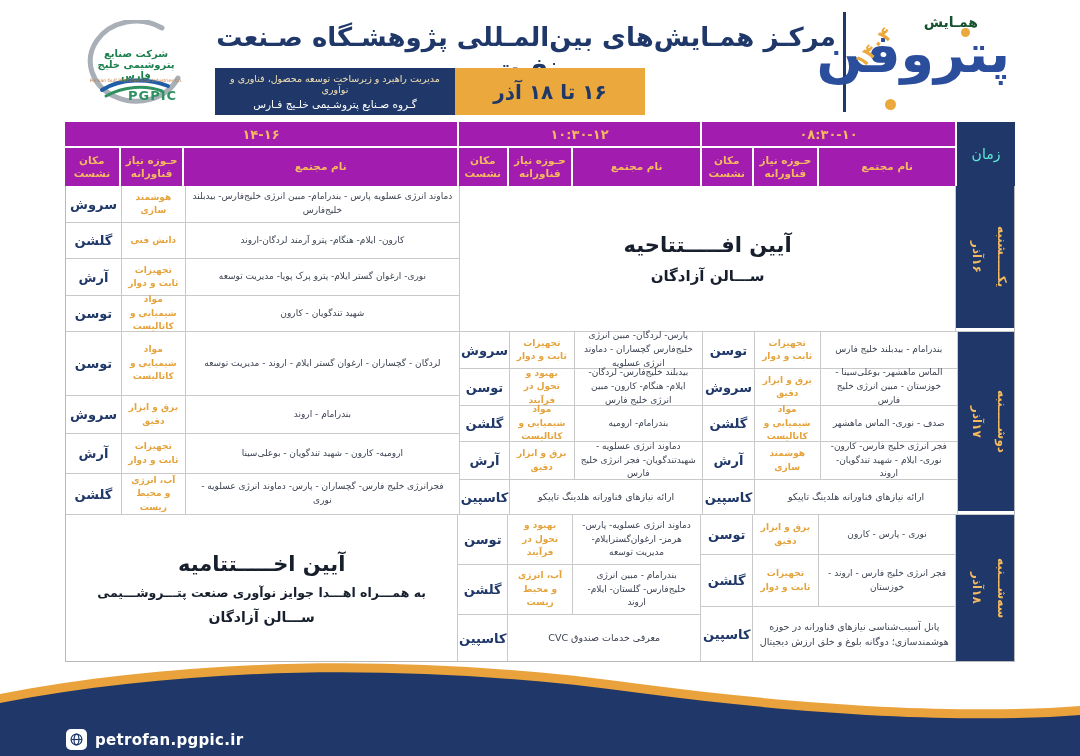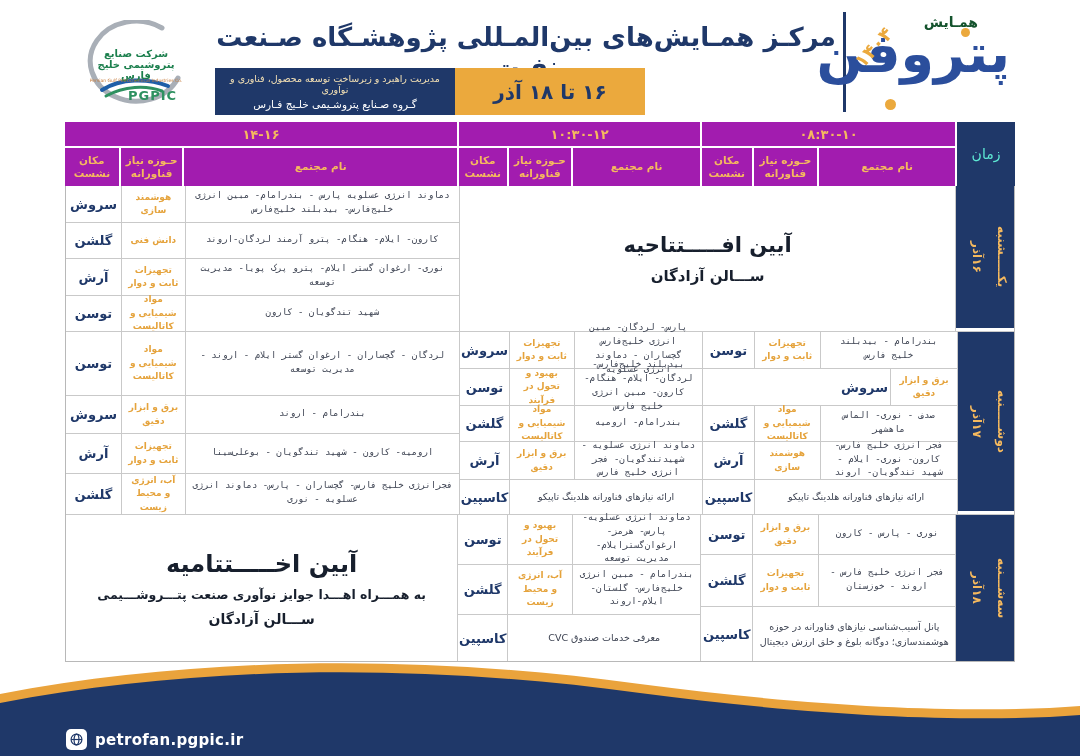--- a/index.html
+++ b/index.html
@@ -78,36 +78,36 @@
     writing-mode: vertical-rl; text-align: center;
     font-size: 12px; font-weight: bold; padding: 6px 0;
     border-bottom: 3px solid #ffffff;
   }
   .day-cell span { display: block; line-height: 2.1; letter-spacing: 1px; }
   .blk { display: flex; flex-direction: column; }
   .row { display: flex; }
   .row:not(:last-child) { border-bottom: 1px solid #c9c9c9; }
   .row > *:not(:first-child) { border-right: 1px solid #c9c9c9; }
   .cell { display: flex; align-items: center; justify-content: center; text-align: center; padding: 2px 6px; }
-  .cc { font-size: 9px; color: #3d4352; line-height: 1.55; font-family: Liberation Mono, monospace; }
+  .cc { font-size: 9px; color: #3d4352; line-height: 1.55; }
   .nc { font-size: 9px; color: #e5a33c; font-weight: bold; line-height: 1.5; }
   .vc { font-size: 13px; color: #1f3869; font-weight: bold; }
   .sp { font-size: 9.5px; color: #3d4352; line-height: 1.6; }
   .b1 .sp { width: 203px; } .b2 .sp { width: 193px; }
   .ceremony1 {
     width: 498px; display: flex; flex-direction: column; align-items: center; justify-content: center; gap: 10px;
     background: #fff;
   }
   .ceremony1 .t { font-size: 21px; font-weight: bold; color: #171f2d; }
   .ceremony1 .s { font-size: 15px; font-weight: bold; color: #171f2d; }
   .ceremony3 {
     width: 394px; display: flex; flex-direction: column; align-items: center; justify-content: center; gap: 9px;
     background: #fff; padding: 4px;
   }
-  .ceremony3 .t { font-size: 24px; font-weight: bold; color: #171f2d; }
+  .ceremony3 .t { font-size: 21px; font-weight: bold; color: #171f2d; }
   .ceremony3 .s { font-size: 12.5px; font-weight: bold; color: #171f2d; }
   .ceremony3 .v { font-size: 14px; font-weight: bold; color: #171f2d; }
   
   .wave { position: absolute; left: 0; bottom: 0; width: 1080px; height: 120px; }
   .contacts { position: absolute; left: 66px; bottom: 6px; display: flex; flex-direction: column; gap: 8px; direction: ltr; }
   .contact { display: flex; align-items: center; gap: 8px; }
   .cicon {
     width: 21px; height: 21px; background: #ffffff; border-radius: 5px;
     display: flex; align-items: center; justify-content: center; flex: none;
   }
@@ -224,20 +224,21 @@
           <span>۱۷آذر</span>
         </div>
 
         <div class="blk b1">
           <div class="row" style="height:37px">
             <div class="cell cc w-c">بندرامام - بیدبلند خلیج فارس</div>
             <div class="cell nc w-n">تجهیزات ثابت و دوار</div>
             <div class="cell vc w-v">توسن</div>
           </div>
           <div class="row" style="height:37px">
+            <div class="cell cc w-c">الماس ماهشهر- بوعلی‌سینا - خوزستان - مبین انرژی خلیج فارس</div>
             <div class="cell nc w-n">برق و ابزار دقیق</div>
             <div class="cell vc w-v">سروش</div>
           </div>
           <div class="row" style="height:36px">
             <div class="cell cc w-c">صدف - نوری- الماس ماهشهر</div>
             <div class="cell nc w-n">مواد شیمیایی و کاتالیست</div>
             <div class="cell vc w-v">گلشن</div>
           </div>
           <div class="row" style="height:38px">
             <div class="cell cc w-c">فجر انرژی خلیج فارس- کارون- نوری- ایلام - شهید تندگویان- اروند</div>

